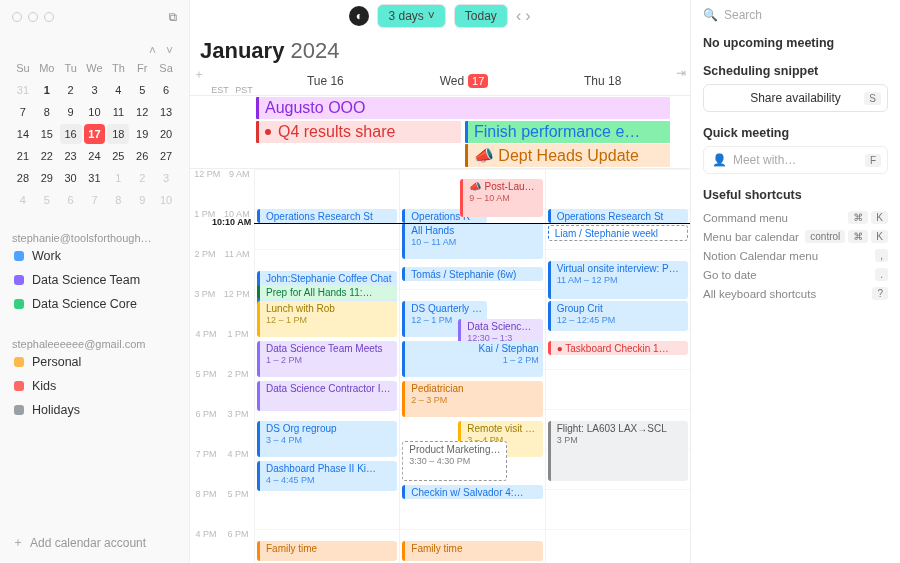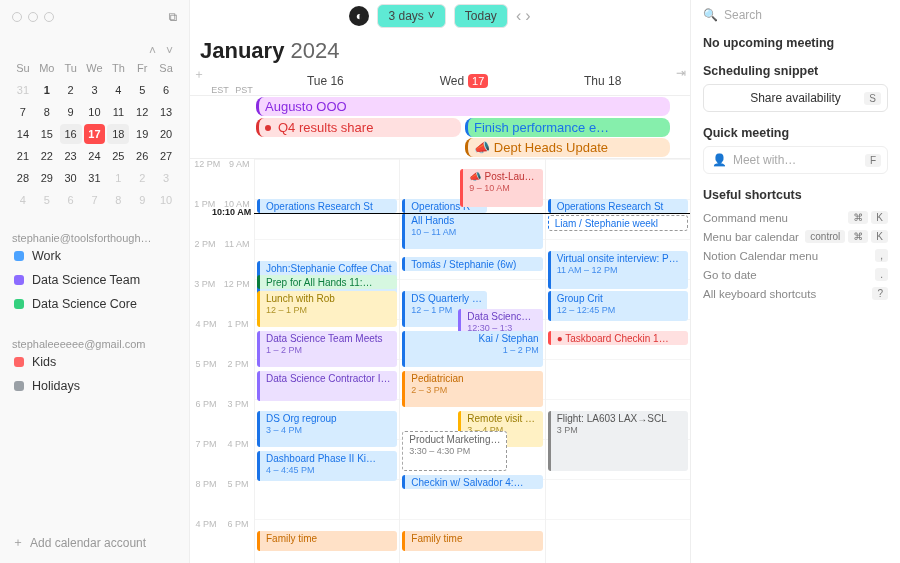--- a/index.html
+++ b/index.html
@@ -29,21 +29,21 @@
 .monthhdr { padding: 6px 10px 2px 10px; font-size: 22px; font-weight: 700; }
 .monthhdr .yr { font-weight: 400; color: #666; }
 .dayhdr { display: flex; border-bottom: 1px solid #eee; min-height: 30px; }
 .tzcol { width: 64px; display: flex; flex-direction: column; justify-content: flex-end; font-size: 9px; color: #aaa; }
 .tzcol .pair { display: flex; justify-content: space-around; }
 .daycol-h { flex: 1; text-align: center; font-size: 12px; color: #444; display: flex; align-items: center; justify-content: center; gap: 4px; }
 .daycol-h .pill { background: #ff4d4d; color: #fff; border-radius: 4px; padding: 1px 4px; font-size: 11px; }
 .addicon { width: 18px; font-size: 12px; color: #bbb; text-align: center; }
 .allday { display: flex; border-bottom: 1px solid #eee; }
 .allday .daycol { flex: 1; }
-.allday-ev { margin: 1px 2px; font-size: 13px; padding: 2px 6px; border-radius: 8px; white-space: nowrap; overflow: hidden; text-overflow: ellipsis; display: flex; align-items: center; gap: 4px; }
+.allday-ev { margin: 1px 2px; font-size: 16px; padding: 2px 6px; border-radius: 1px; white-space: nowrap; overflow: hidden; text-overflow: ellipsis; display: flex; align-items: center; gap: 4px; }
 .grid { display: flex; flex: 1; overflow: hidden; position: relative; }
 .hours { width: 64px; font-size: 9px; color: #bbb; position: relative; min-height: 100%; }
 .hours .hr { display: flex; justify-content: space-around; height: 40px; }
 .dcols { flex: 1; display: flex; position: relative; }
 .dcol { flex: 1; border-left: 1px solid #f1f1f1; position: relative; }
 .ev { position: absolute; left: 2px; right: 2px; border-radius: 3px; font-size: 10px; padding: 2px 4px 2px 6px; overflow: hidden; line-height: 1.2; border-left-width: 3px; border-left-style: solid; }
 .ev .t { font-weight: 500; white-space: nowrap; overflow: hidden; text-overflow: ellipsis; }
 .ev .s { font-size: 9px; opacity: .8; }
 .ev.tentative { border: 1px dashed #999; background: #fff !important; }
 .nowline { position: absolute; left: 0; right: 0; border-top: 1px solid #000; }
@@ -137,20 +137,24 @@
       <div class="cal-item">
         <span class="square" style="background:#8c6cff"></span>
         <span>Data Science Team</span>
       </div>
       <div class="cal-item">
         <span class="square" style="background:#35d07f"></span>
         <span>Data Science Core</span>
       </div>
       <div class="acct">stephaleeeeee@gmail.com</div>
       <div class="cal-item">
+        <span class="square" style="background:#ffb84d"></span>
+        <span>Personal</span>
+      </div>
+      <div class="cal-item">
         <span class="square" style="background:#ff6666"></span>
         <span>Kids</span>
       </div>
       <div class="cal-item">
         <span class="square" style="background:#9aa0a6"></span>
         <span>Holidays</span>
       </div>
     </div>
 
   <div class="addacct">

